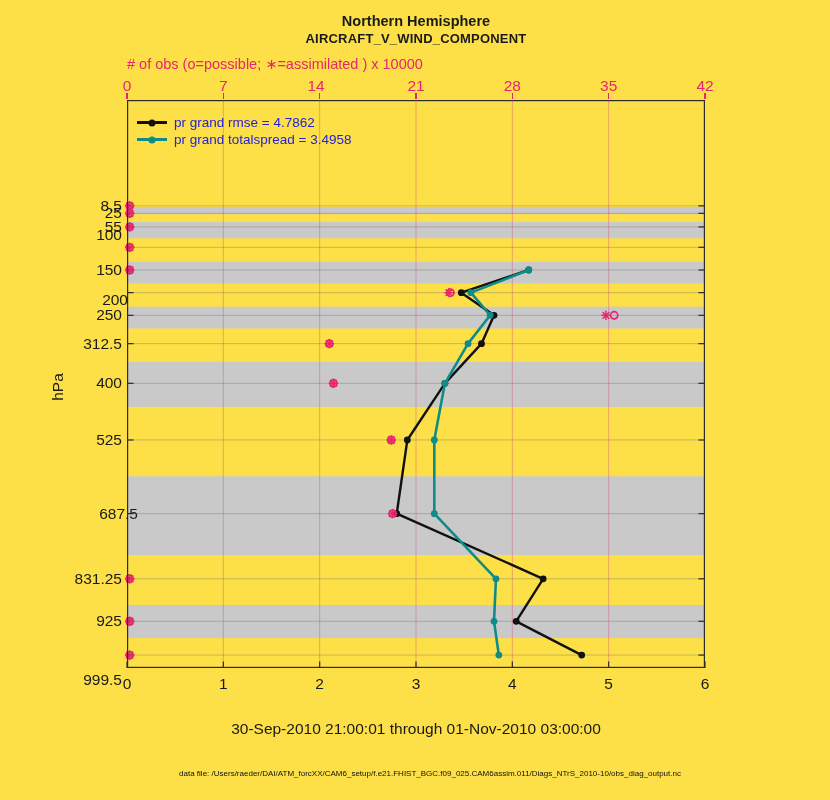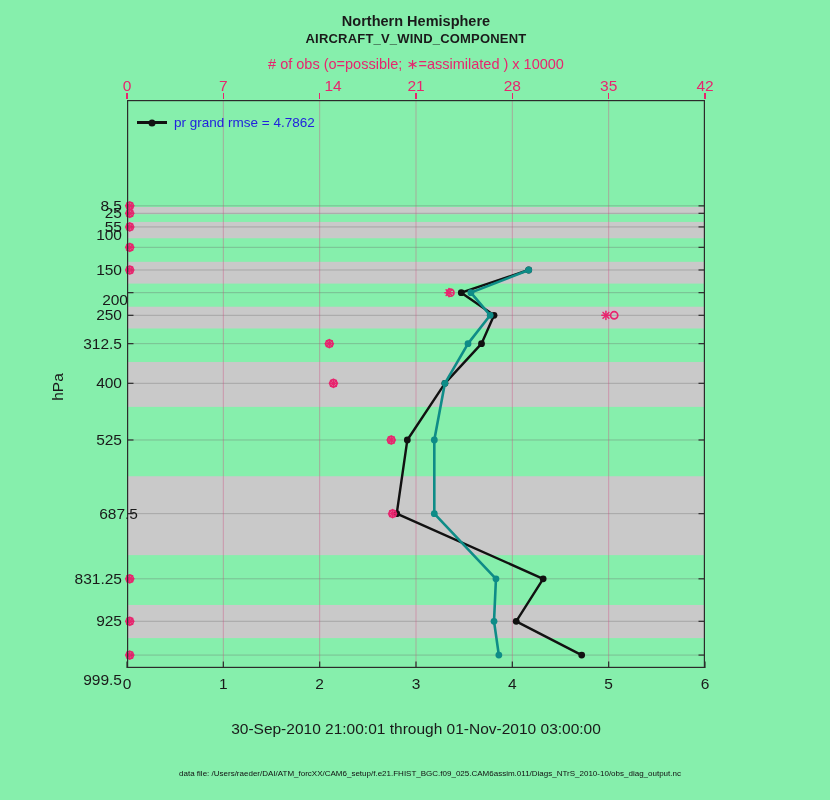--- a/index.html
+++ b/index.html
@@ -1,24 +1,24 @@
 <!DOCTYPE html>
 <html><head>
 <meta charset="utf-8">
 <style>
   html,body { margin:0; padding:0; background:#ffffff; }
   #fig {
-    position:relative; width:830px; height:800px; background:#86efac;
+    position:relative; width:830px; height:800px; background:#fde047;
     font-family:"Liberation Sans","DejaVu Sans",sans-serif; color:#1a1a1a;
     overflow:hidden;
   }
   .abs { position:absolute; }
   .title1 { left:127px; top:13px; width:578px; text-align:center; font-size:14.5px; font-weight:bold; }
   .title2 { left:127px; top:31px; width:578px; text-align:center; font-size:13px; font-weight:bold; letter-spacing:0.2px; }
-  .toplabel { left:127px; top:56px; width:578px; text-align:center; font-size:14.5px; }
+  .toplabel { left:127px; top:56px; width:578px; font-size:14.5px; }
   .plot { left:127px; top:100px; width:578px; height:568px; }
   .plot svg { position:absolute; left:0; top:0; overflow:visible; }
   .ytick { left:0; width:122px; text-align:right; font-size:15.5px; line-height:18px; }
   .xtick { width:60px; text-align:center; font-size:15.5px; }
   .ttick { width:60px; text-align:center; font-size:15.5px; }
   .ttickmark { position:absolute; width:1.5px; height:6px; top:-7px; }
   .ylabel { left:36px; top:378px; width:44px; text-align:center; font-size:15.5px;
             transform:rotate(-90deg); transform-origin:center center; }
   .xlabel { left:127px; top:698px; width:578px; text-align:center; font-size:15.5px; }
   .timespan { left:127px; top:720px; width:578px; text-align:center; font-size:15.5px; }
@@ -197,20 +197,26 @@
         <line x1="-0.15861904761904677" y1="557.9916065442936" x2="5.663380952380953" y2="552.1696065442937" stroke="#e8246e" stroke-width="1.5" stroke-linecap="round"></line>
         <rect x="0.6" y="0.6" width="576.8" height="566.8" fill="none" stroke="#2b2b2b" stroke-width="1.2"></rect>
       </svg>
     <div class="abs legend" id="legend">
         <div class="leg-row">
           <span class="leg-line" style="background: rgb(17, 17, 17);">
             <span class="leg-dot" style="background: rgb(17, 17, 17);"></span>
           </span>
           <span class="leg-text" style="color: rgb(34, 34, 221);">pr grand rmse = 4.7862</span>
         </div>
+        <div class="leg-row">
+          <span class="leg-line" style="background: rgb(14, 140, 135);">
+            <span class="leg-dot" style="background: rgb(14, 140, 135);"></span>
+          </span>
+          <span class="leg-text" style="color: rgb(34, 34, 221);">pr grand totalspread = 3.4958</span>
+        </div>
       </div>
   <div class="abs ttickmark" style="left: -0.7px; background: rgb(232, 36, 110);"></div>
       <div class="abs ttickmark" style="left: 95.6333px; background: rgb(232, 36, 110);"></div>
       <div class="abs ttickmark" style="left: 191.967px; background: rgb(232, 36, 110);"></div>
       <div class="abs ttickmark" style="left: 288.3px; background: rgb(232, 36, 110);"></div>
       <div class="abs ttickmark" style="left: 384.633px; background: rgb(232, 36, 110);"></div>
       <div class="abs ttickmark" style="left: 480.967px; background: rgb(232, 36, 110);"></div>
       <div class="abs ttickmark" style="left: 577.3px; background: rgb(232, 36, 110);"></div>
     </div>
 
@@ -232,18 +238,18 @@
     <div class="abs ytick" style="top: 671px;">999.5</div>
     <div class="abs xtick" style="left: 97px; top: 675px;">0</div>
     <div class="abs xtick" style="left: 193.333px; top: 675px;">1</div>
     <div class="abs xtick" style="left: 289.667px; top: 675px;">2</div>
     <div class="abs xtick" style="left: 386px; top: 675px;">3</div>
     <div class="abs xtick" style="left: 482.333px; top: 675px;">4</div>
     <div class="abs xtick" style="left: 578.667px; top: 675px;">5</div>
     <div class="abs xtick" style="left: 675px; top: 675px;">6</div>
     <div class="abs ttick" style="left: 97px; top: 77px; color: rgb(232, 36, 110);">0</div>
     <div class="abs ttick" style="left: 193.333px; top: 77px; color: rgb(232, 36, 110);">7</div>
-    <div class="abs ttick" style="left: 303px; top: 77px; color: rgb(232, 36, 110);">14</div>
+    <div class="abs ttick" style="left: 286px; top: 77px; color: rgb(232, 36, 110);">14</div>
     <div class="abs ttick" style="left: 386px; top: 77px; color: rgb(232, 36, 110);">21</div>
     <div class="abs ttick" style="left: 482.333px; top: 77px; color: rgb(232, 36, 110);">28</div>
     <div class="abs ttick" style="left: 578.667px; top: 77px; color: rgb(232, 36, 110);">35</div>
     <div class="abs ttick" style="left: 675px; top: 77px; color: rgb(232, 36, 110);">42</div>
   </div>
 
 </body></html>

